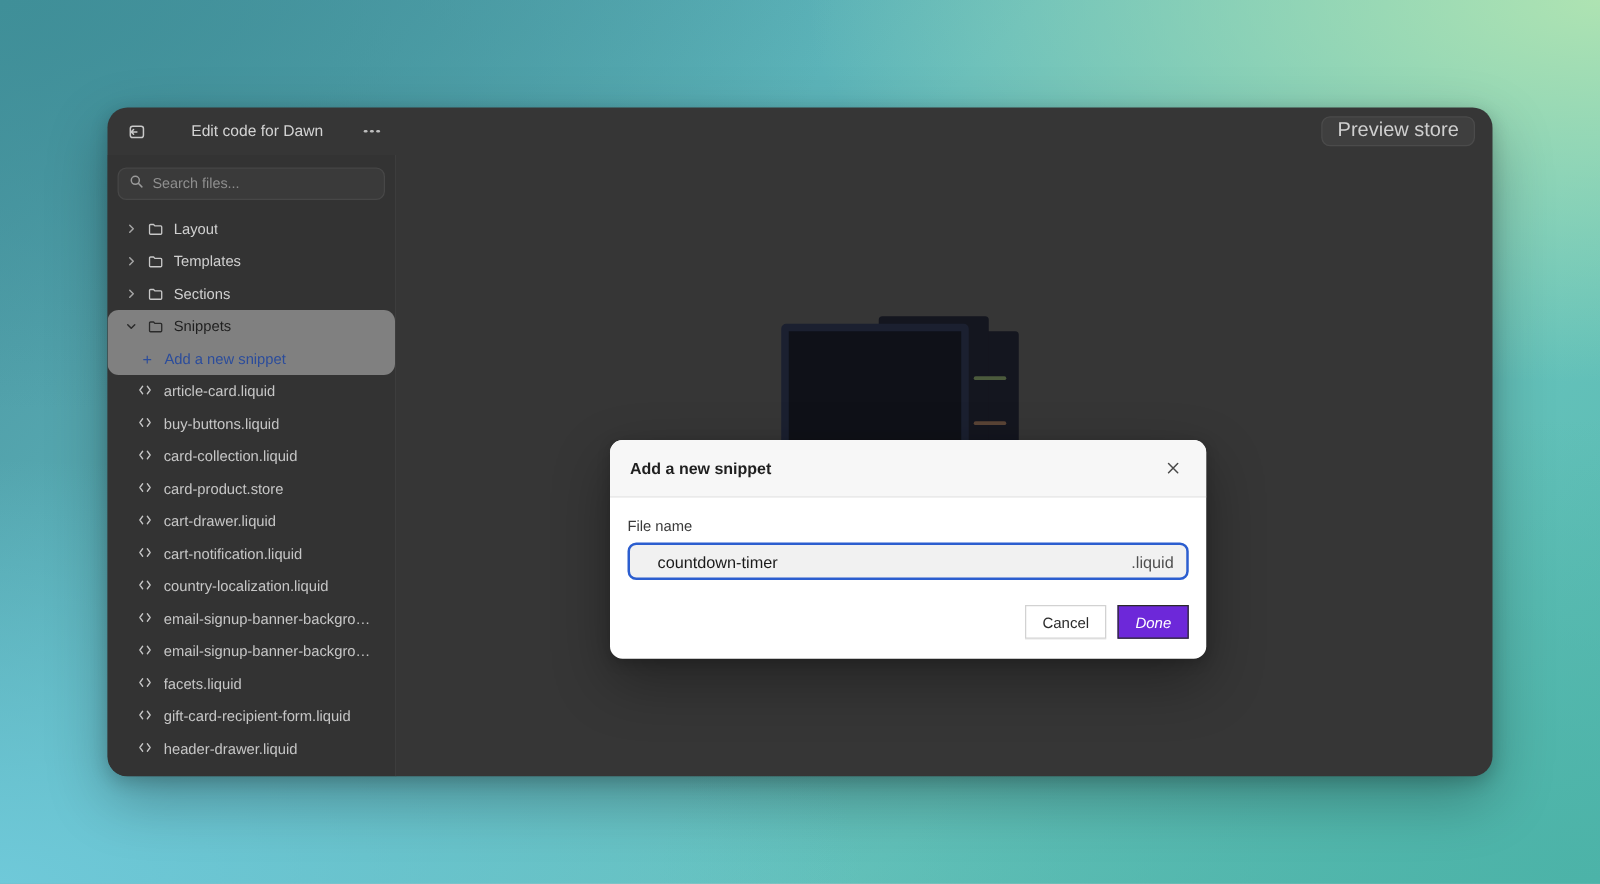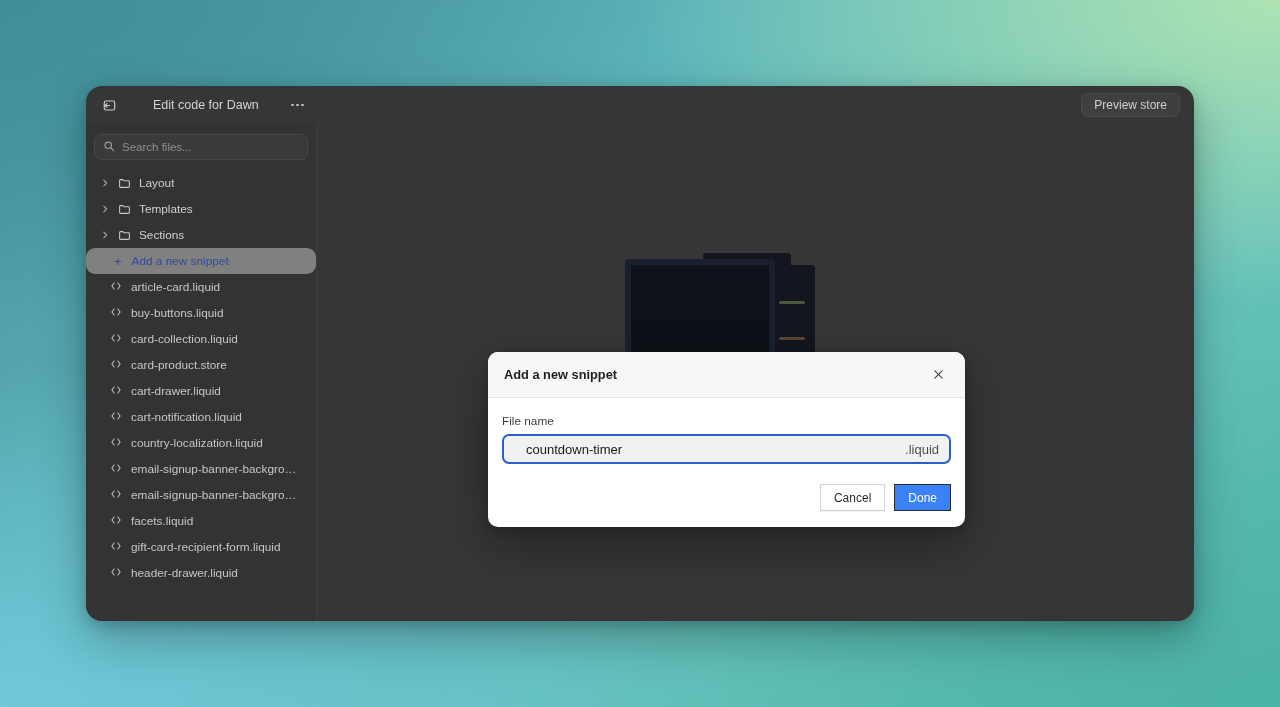--- a/index.html
+++ b/index.html
@@ -65,21 +65,21 @@
   .preview-btn {
     position: absolute;
     right: 14px; top: 7px;
     height: 24px;
     padding: 0 12px;
     display: flex; align-items: center;
     background: #3f3f3f;
     border: 1px solid #4b4b4b;
     border-radius: 7px;
     color: #cfcfcf;
-    font-size: 12px;
+    font-size: 16px;
     white-space: nowrap;
   }
 
   
   .app-body {
     display: flex;
     height: calc(100% - 38px);
   }
 
   
@@ -309,23 +309,24 @@
     justify-content: center;
     border: 1px solid transparent;
   }
   .btn-secondary {
     background: #ffffff;
     border-color: #d2d2d2;
     color: #2b2b2b;
     box-shadow: 0 1px 0 rgba(0,0,0,.05);
   }
   .btn-primary {
-    background: #3b82f6;
+    background: #6d28d9;
     color: #ffffff;
     border-color: #2a2a2a;
+    font-style: italic;
   }
 </style>
 </head>
 <body>
 
 <div class="app-window">
 
   <div class="titlebar">
     <div class="icon-btn">
       <svg width="15" height="15" viewBox="0 0 20 20" fill="none" stroke="currentColor" stroke-width="1.6" stroke-linecap="round" stroke-linejoin="round">
@@ -396,20 +397,33 @@
           </span>
           <span class="folder">
             <svg width="13" height="13" viewBox="0 0 16 16" fill="none" stroke="currentColor" stroke-width="1.3" stroke-linejoin="round">
                 <path d="M2 4.2a1 1 0 0 1 1-1h3l1.2 1.4H13a1 1 0 0 1 1 1v6.2a1 1 0 0 1-1 1H3a1 1 0 0 1-1-1z"></path>
               </svg>
           </span>
           <span class="tree-label">Sections</span>
         </div>
 
         <div class="highlight-block">
+          <div class="tree-row">
+            <span class="chev">
+              <svg width="8" height="8" viewBox="0 0 10 10" fill="none" stroke="currentColor" stroke-width="1.5" stroke-linecap="round" stroke-linejoin="round">
+                  <path d="M1.5 3.5 L5 7 L8.5 3.5"></path>
+                </svg>
+            </span>
+            <span class="folder">
+              <svg width="13" height="13" viewBox="0 0 16 16" fill="none" stroke="currentColor" stroke-width="1.3" stroke-linejoin="round">
+                  <path d="M2 4.2a1 1 0 0 1 1-1h3l1.2 1.4H13a1 1 0 0 1 1 1v6.2a1 1 0 0 1-1 1H3a1 1 0 0 1-1-1z"></path>
+                </svg>
+            </span>
+            <span class="tree-label">Snippets</span>
+          </div>
 
           <div class="add-row">
             <span class="plus">+</span>
             <span>Add a new snippet</span>
           </div>
         </div>
 
         <div class="file-row">
           <span class="code-ico"><svg width="12" height="12" viewBox="0 0 16 16" fill="none" stroke="currentColor" stroke-width="1.4" stroke-linecap="round" stroke-linejoin="round">
                 <path d="M5.5 4 L2.5 8 L5.5 12 M10.5 4 L13.5 8 L10.5 12"></path>

